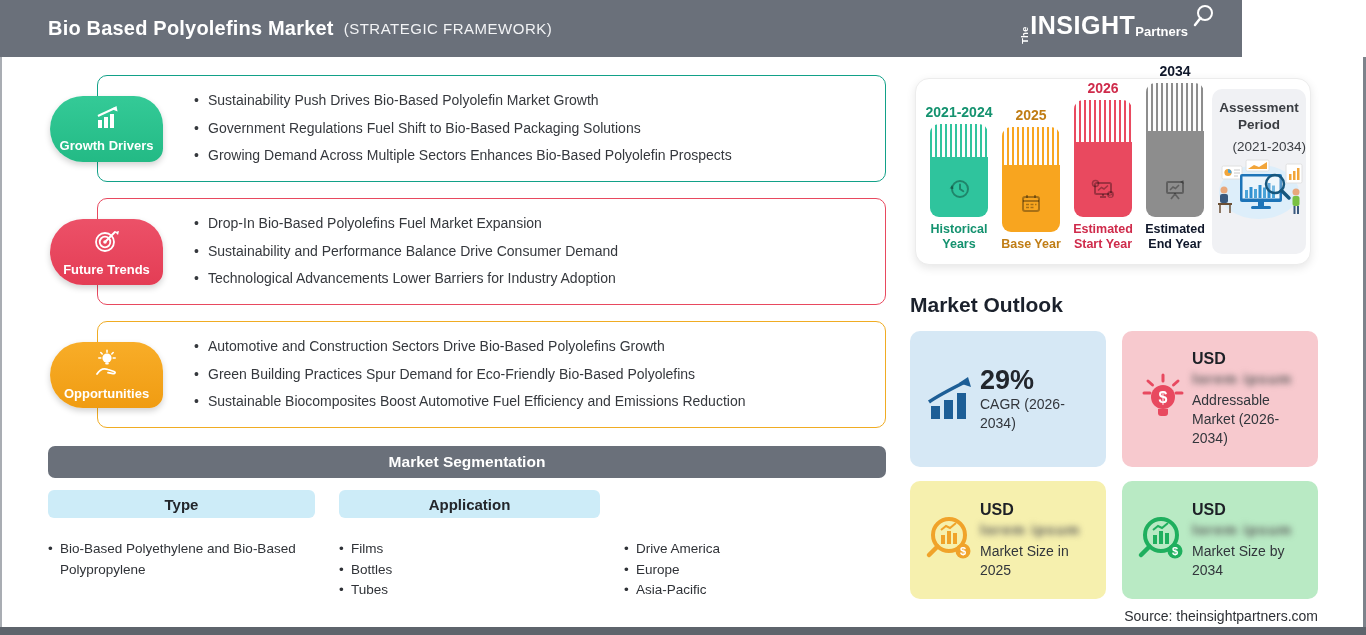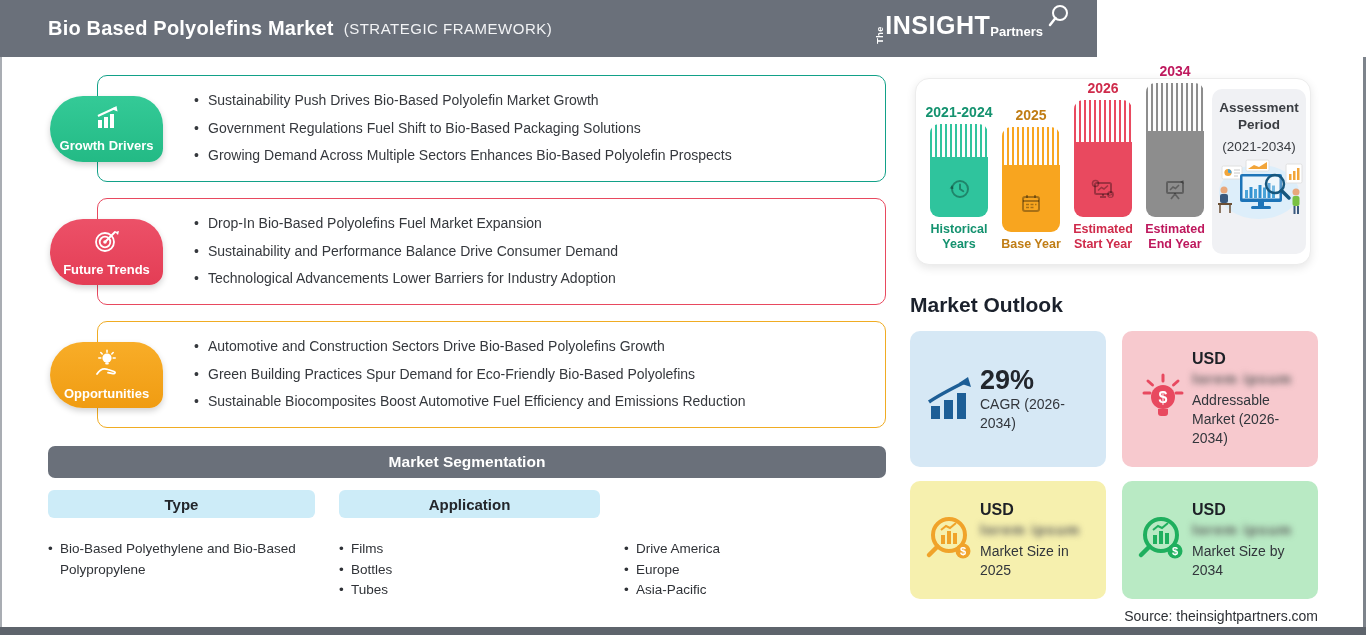--- a/index.html
+++ b/index.html
@@ -1,20 +1,20 @@
 <!DOCTYPE html>
 <html><head>
 <meta charset="utf-8">
 <style>
   * { margin:0; padding:0; box-sizing:border-box; }
   body { font-family:"Liberation Sans","DejaVu Sans",sans-serif; background:#fff; }
   #canvas { position:relative; width:1366px; height:635px; background:#fff; overflow:hidden; }
 
   
-  .hdr { position:absolute; top:0; left:0; width:1097px; height:57px; background:#6a707a;
+  .hdr { position:absolute; top:0; left:0; width:1242px; height:57px; background:#6a707a;
          display:flex; align-items:center; padding:0 28px 0 48px; }
   .hdr-title { color:#fff; font-size:20px; font-weight:bold; letter-spacing:.2px; }
   .hdr-sub { color:#f2f3f5; font-size:15px; margin-left:10px; letter-spacing:.5px; }
   .logo { margin-left:auto; position:relative; display:flex; align-items:flex-start; color:#fff; padding-right:14px; }
   .logo-the { font-size:9px; font-weight:bold; transform:rotate(-90deg) translate(-2px,0); transform-origin:center;
               width:10px; height:26px; display:flex; align-items:center; justify-content:center; margin-top:8px; letter-spacing:.5px;}
   .logo-main { display:flex; flex-direction:row; align-items:flex-end; }
   .logo-insight { font-size:25px; font-weight:bold; letter-spacing:.5px; line-height:26px; }
   .logo-partners { font-size:13px; font-weight:bold; line-height:12px; margin-right:12px; }
   .logo-glass { position:absolute; right:-2px; top:-8px; }
@@ -60,23 +60,23 @@
   .right { position:absolute; top:78px; left:910px; width:408px; }
   .tl-card { width:396px; height:187px; margin-left:5px; background:#fff; border:1px solid #ececec;
              border-radius:14px; box-shadow:0 3px 10px rgba(0,0,0,.10); display:flex; padding:10px 8px 10px 12px; }
   .tl-bars { flex:1; display:flex; align-items:flex-end; gap:10px; padding-bottom:2px; }
   .bar-group { display:flex; flex-direction:column; align-items:center; width:62px; }
   .bar-year { font-size:14px; font-weight:bold; margin-bottom:4px; white-space:nowrap; }
   .bar { width:58px; border-radius:9px; overflow:hidden; display:flex; flex-direction:column; }
   .bar .stripes { height:36%; background:repeating-linear-gradient(90deg, var(--c) 0 2px, #fdfdfd 2px 5px); }
   .bar .solid { flex:1; background:var(--c); display:flex; align-items:flex-end; justify-content:center; padding-bottom:10px; }
   .bar-label { margin-top:5px; font-size:12.5px; font-weight:bold; text-align:center; line-height:15px; }
-  .c-teal { color:#14926f; } .c-orange { color:#c07d15; } .c-red { color:#cf2b4b; } .c-dark { color:#be185d; }
+  .c-teal { color:#14926f; } .c-orange { color:#c07d15; } .c-red { color:#cf2b4b; } .c-dark { color:#0f172a; }
   .assess { width:104px; margin-left:6px; background:#f0f1f4; border-radius:10px; padding:10px 0 6px;
-            display:flex; flex-direction:column; align-items:center; }
+            display:flex; flex-direction:column; align-items:flex-end; }
   .assess-title { font-size:13.5px; font-weight:bold; color:#3a3d42; text-align:center; line-height:17px; }
   .assess-range { font-size:13.5px; color:#3a3d42; margin-top:6px; }
   .assess svg { margin-top:auto; }
 
   .mo-title { margin:28px 0 14px 0; font-size:21px; font-weight:bold; color:#1b212c; }
   .mo-grid { display:grid; grid-template-columns:196px 196px; grid-template-rows:136px 118px; gap:14px 16px; }
   .mo-card { border-radius:10px; display:flex; align-items:center; padding:12px 10px 12px 12px; }
   .mo-card.blue { background:#d6e8f5; }
   .mo-card.pink { background:#f7c9ce; }
   .mo-card.yellow { background:#f6f0ae; }

